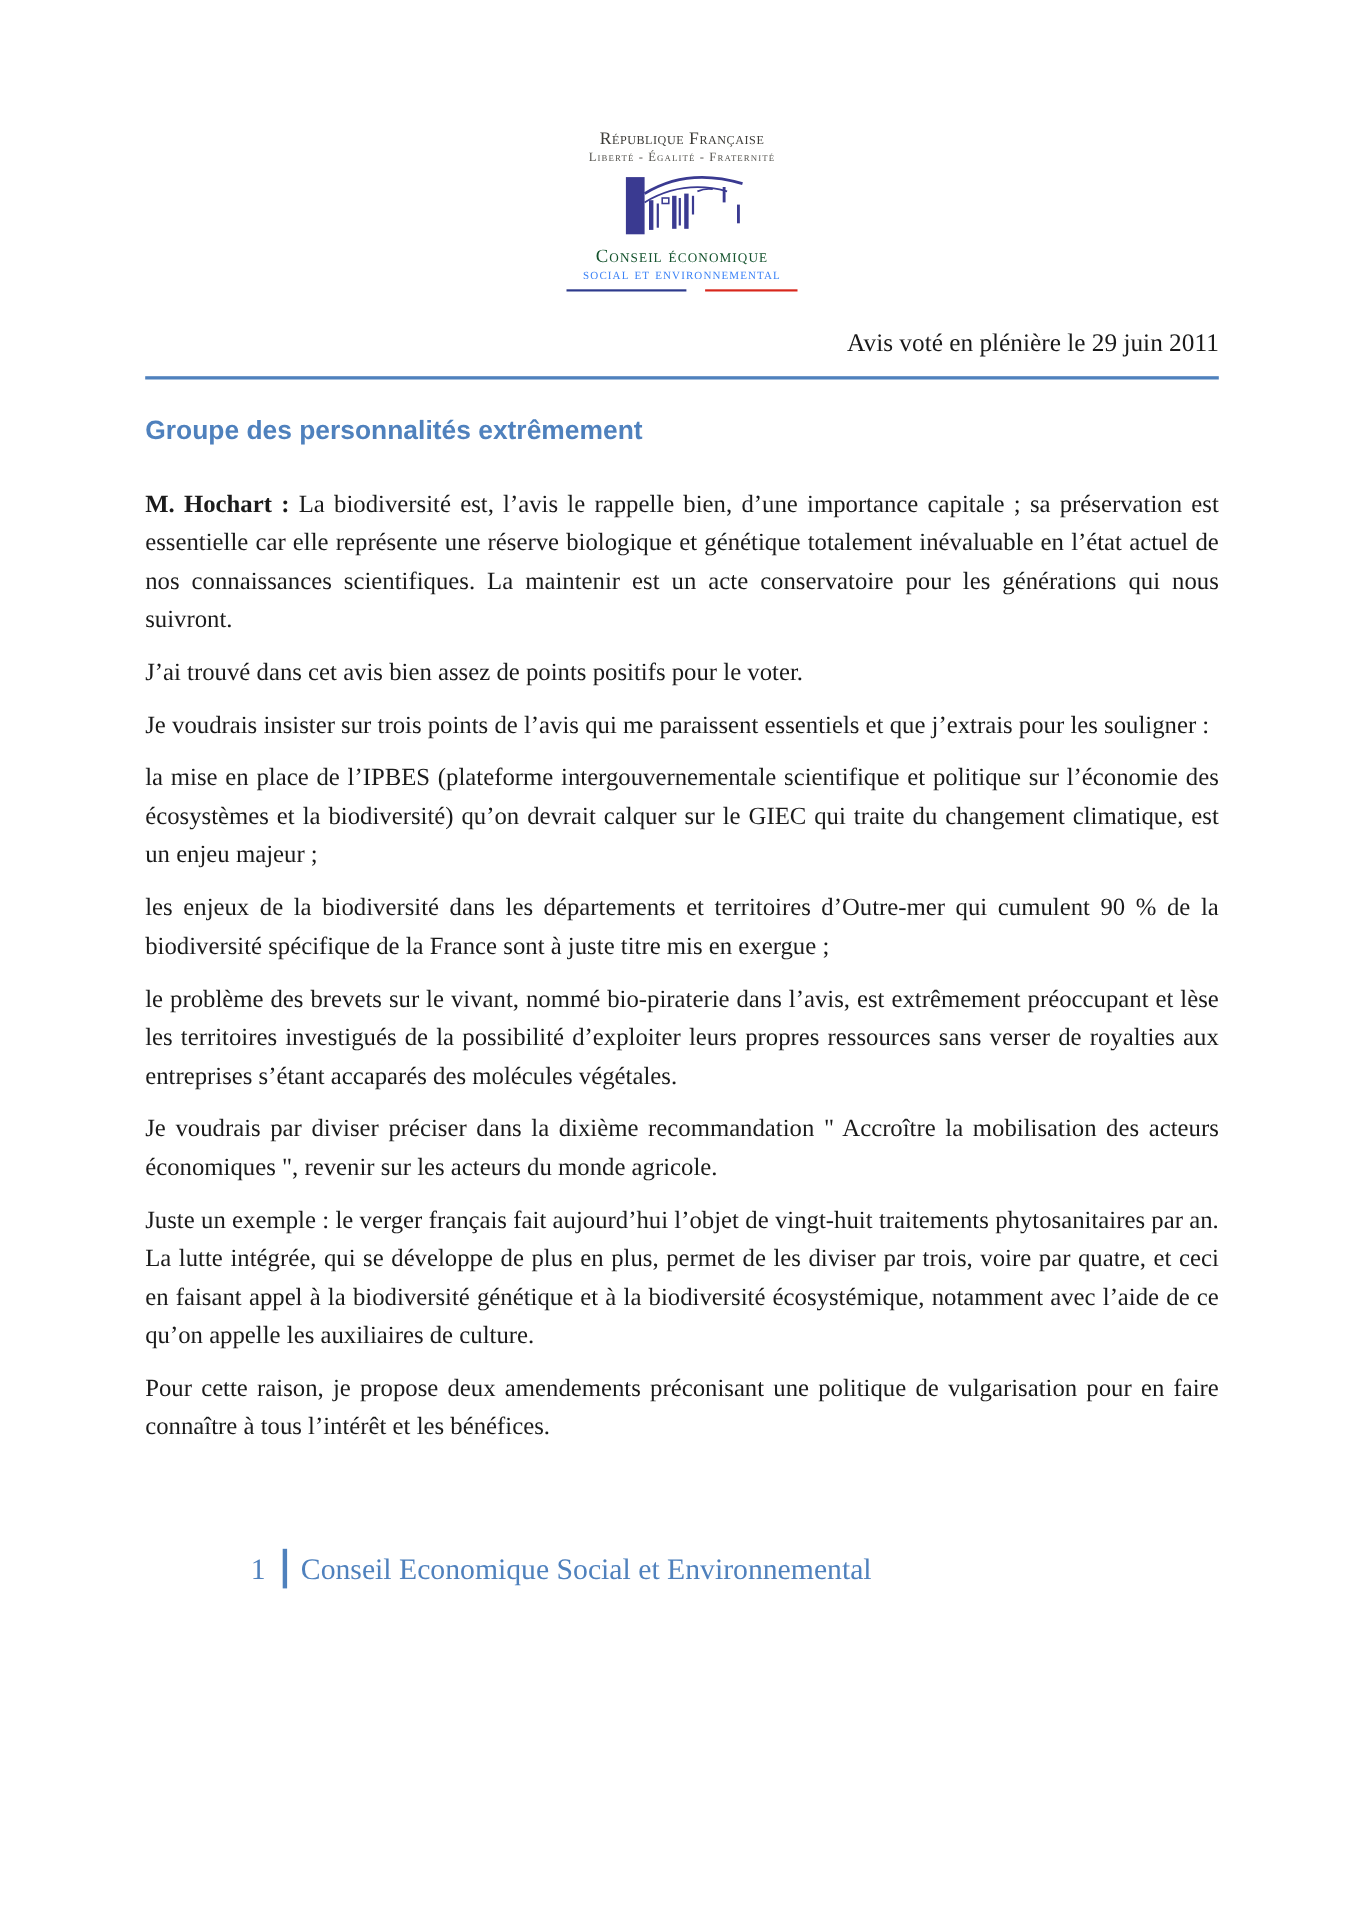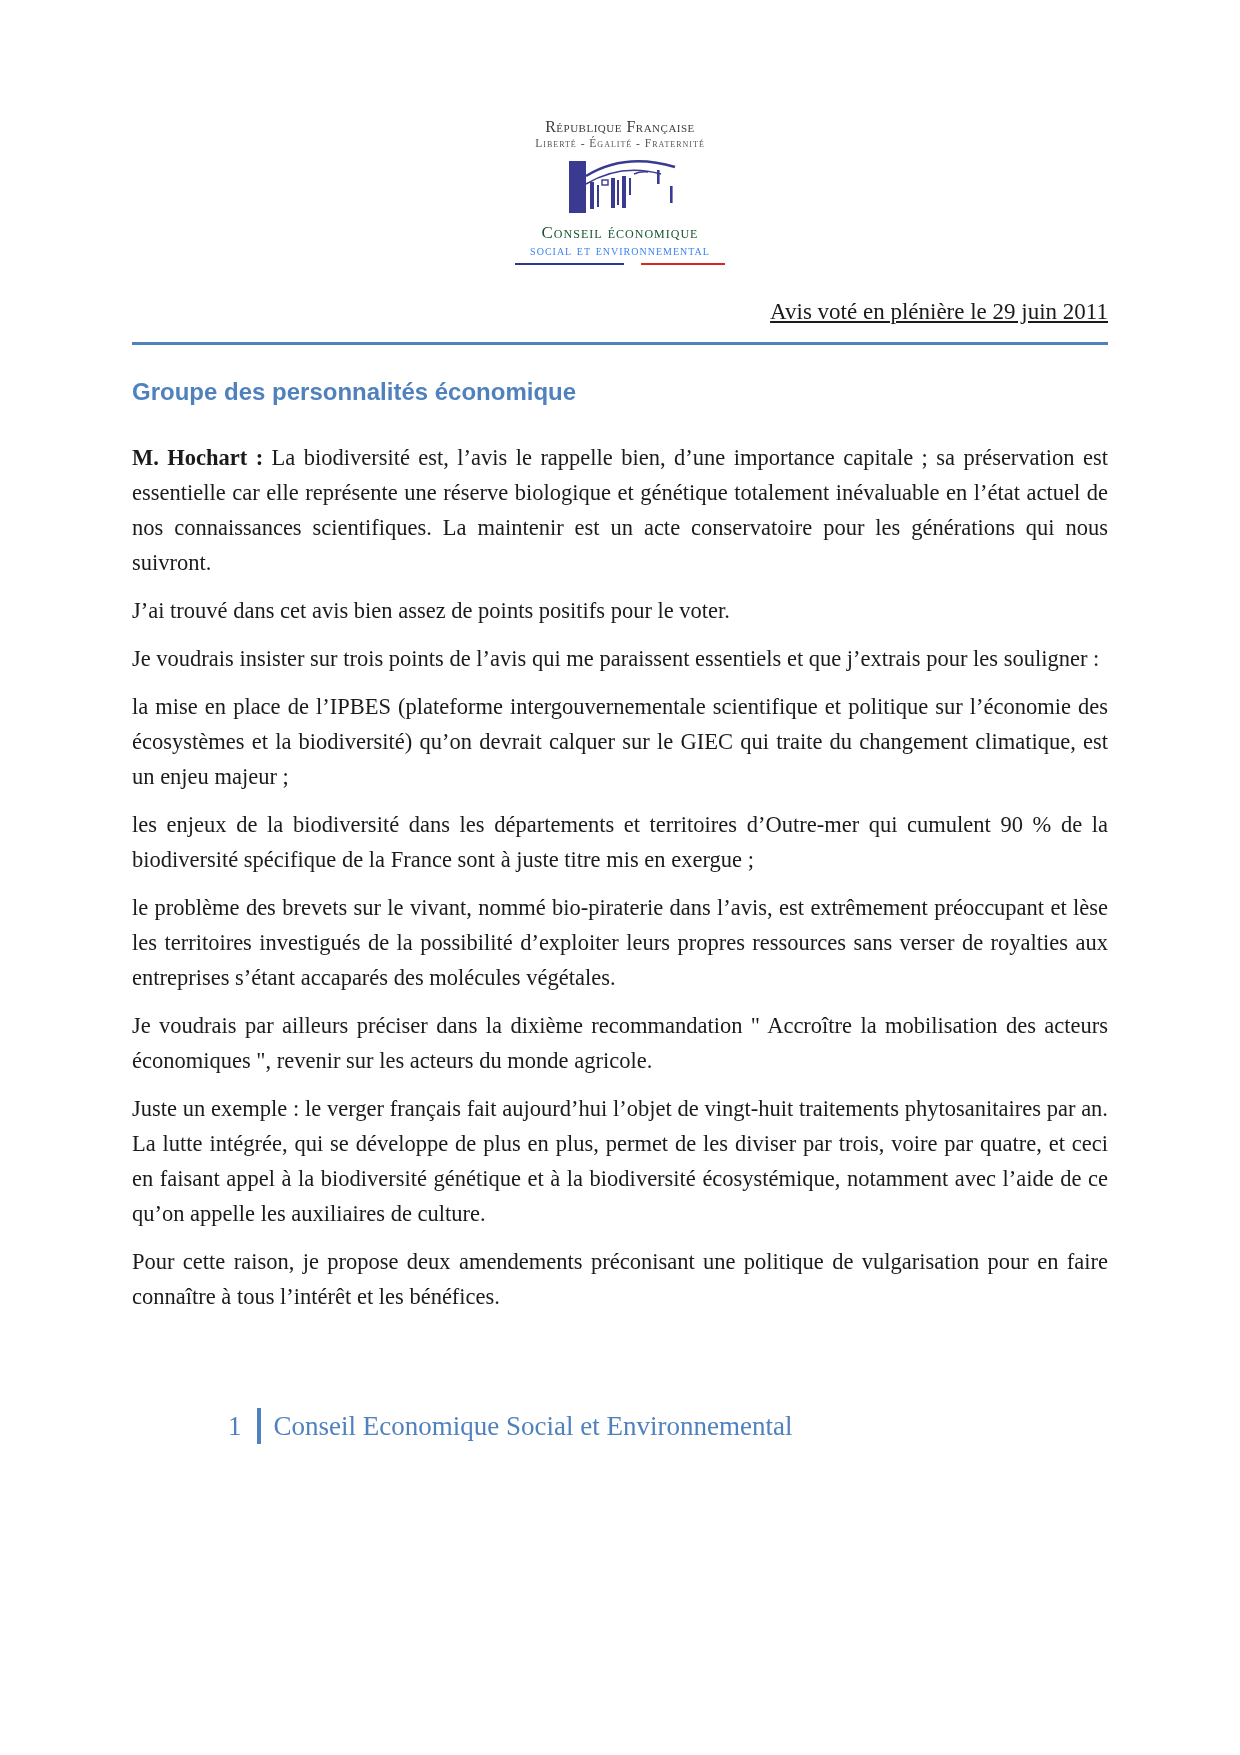--- a/index.html
+++ b/index.html
@@ -55,21 +55,20 @@
   }
   .logo-underline .seg-blue { width: 52%; height: 2.5px; background: #2d3a8c; }
   .logo-underline .seg-red  { width: 40%; height: 2.5px; background: #d8271c; }
 
   
   .date-line {
     text-align: right;
     font-size: 23px;
     margin-top: 34px;
     color: #1a1a1a;
-    text-decoration: underline;
   }
   .doc-title {
     font-family: "Liberation Sans", sans-serif;
     font-weight: 400;
     font-size: 49px;
     letter-spacing: -1px;
     color: #17375e;
     margin-top: 10px;
     white-space: nowrap;
   }
@@ -143,33 +142,33 @@
       <div class="seg-red"></div>
     </div>
   </div>
 
   <div class="content">
 
     <div class="date-line">Avis voté en plénière le 29 juin 2011</div>
 
     <div class="title-rule"></div>
 
-    <h2 class="doc-subtitle" style="margin-bottom:0;">Groupe des personnalités économique</h2>
+    <h2 class="doc-subtitle" style="margin-bottom:0;">Groupe des personnalités extrêmement</h2>
 
     <div class="body-text">
       <p>
         <span class="speaker">M. Hochart :</span>
         <span>La biodiversité est, l’avis le rappelle bien, d’une importance capitale ; sa préservation est essentielle car elle représente une réserve biologique et génétique totalement inévaluable en l’état actuel de nos connaissances scientifiques. La maintenir est un acte conservatoire pour les générations qui nous suivront.</span>
       </p>
       <p>J’ai trouvé dans cet avis bien assez de points positifs pour le voter.</p>
       <p>Je voudrais insister sur trois points de l’avis qui me paraissent essentiels et que j’extrais pour les souligner :</p>
       <p>la mise en place de l’IPBES (plateforme intergouvernementale scientifique et politique sur l’économie des écosystèmes et la biodiversité) qu’on devrait calquer sur le GIEC qui traite du changement climatique, est un enjeu majeur ;</p>
       <p>les enjeux de la biodiversité dans les départements et territoires d’Outre-mer qui cumulent 90 % de la biodiversité spécifique de la France sont à juste titre mis en exergue ;</p>
       <p>le problème des brevets sur le vivant, nommé bio-piraterie dans l’avis, est extrêmement préoccupant et lèse les territoires investigués de la possibilité d’exploiter leurs propres ressources sans verser de royalties aux entreprises s’étant accaparés des molécules végétales.</p>
-      <p>Je voudrais par ailleurs préciser dans la dixième recommandation " Accroître la mobilisation des acteurs économiques ", revenir sur les acteurs du monde agricole.</p>
+      <p>Je voudrais par diviser préciser dans la dixième recommandation " Accroître la mobilisation des acteurs économiques ", revenir sur les acteurs du monde agricole.</p>
       <p>Juste un exemple : le verger français fait aujourd’hui l’objet de vingt-huit traitements phytosanitaires par an. La lutte intégrée, qui se développe de plus en plus, permet de les diviser par trois, voire par quatre, et ceci en faisant appel à la biodiversité génétique et à la biodiversité écosystémique, notamment avec l’aide de ce qu’on appelle les auxiliaires de culture.</p>
       <p>Pour cette raison, je propose deux amendements préconisant une politique de vulgarisation pour en faire connaître à tous l’intérêt et les bénéfices.</p>
     </div>
 
   </div>
 
   <div class="footer">
     <span>1</span>
     <span class="footer-bar"></span>
     <span>Conseil Economique Social et Environnemental</span>

